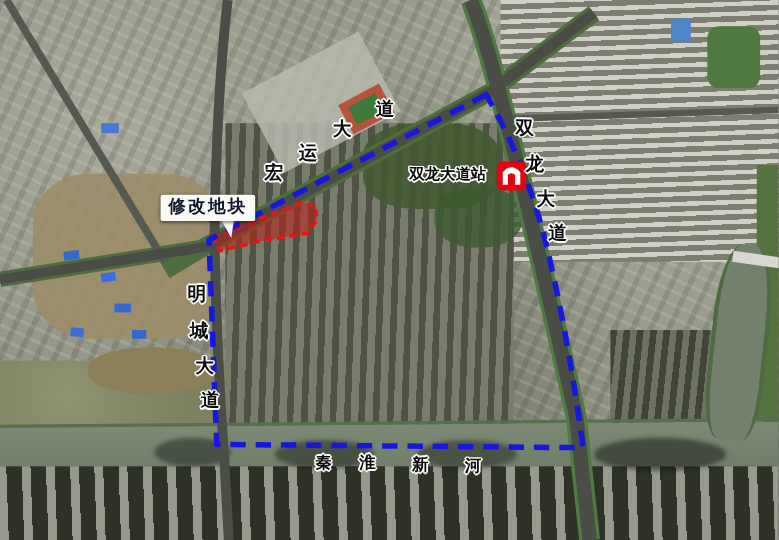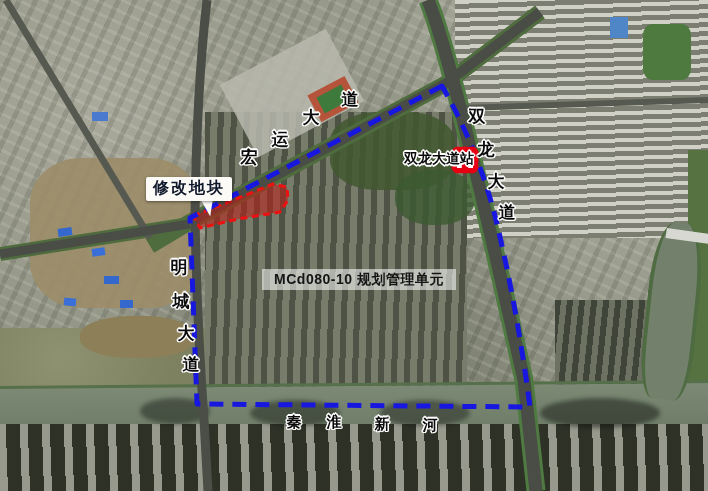--- a/index.html
+++ b/index.html
@@ -13,21 +13,21 @@
       radial-gradient(circle at 48% 58%, rgba(66,72,56,0.5), rgba(0,0,0,0) 52%),
       linear-gradient(#8d9080,#8d9080);}
   .patch{position:absolute;}
   svg.overlay{position:absolute;left:0;top:0;}
   .halo{text-shadow:-1px -1px 0 #fff,1px -1px 0 #fff,-1px 1px 0 #fff,1px 1px 0 #fff,
         -1.6px 0 0 #fff,1.6px 0 0 #fff,0 -1.6px 0 #fff,0 1.6px 0 #fff;}
   .rc{position:absolute;transform:translate(-50%,-50%);font-weight:bold;font-size:17px;
       color:#0b0b0b;line-height:1;white-space:nowrap;}
   .rc.small{font-size:15px;}
   .station-label{position:absolute;left:372px;top:150px;font-size:14px;font-weight:bold;
-      color:#0b0b0b;white-space:nowrap;margin-left:32px;}
+      color:#0b0b0b;white-space:nowrap;}
   .unit-strip{position:absolute;left:262px;top:269px;width:194px;height:21px;
       background:rgba(255,255,255,0.55);display:flex;align-items:center;justify-content:center;
       font-size:14px;font-weight:bold;color:#151515;letter-spacing:0.5px;white-space:nowrap;}
   .callout{position:absolute;left:146px;top:177px;background:#fbfaf7;border-radius:2px;
       padding:1px 7px 2px 7px;font-size:16px;font-weight:bold;color:#0f172a;
       letter-spacing:2px;box-shadow:0 1px 3px rgba(0,0,0,0.45);white-space:nowrap;}
   .callout-tail{position:absolute;left:203px;top:196px;width:0;height:0;
       border-left:4px solid rgba(0,0,0,0);border-right:10px solid rgba(0,0,0,0);
       border-top:20px solid #fbfaf7;transform:rotate(-18deg);}
 </style>
@@ -114,18 +114,17 @@
   <span class="rc halo" style="left:186px;top:333px;">大</span>
   <span class="rc halo" style="left:191px;top:364px;">道</span>
 
   <span class="rc small halo" style="left:294px;top:421px;">秦</span>
   <span class="rc small halo" style="left:334px;top:421px;">淮</span>
   <span class="rc small halo" style="left:382px;top:423px;">新</span>
   <span class="rc small halo" style="left:430px;top:424px;">河</span>
 
   <div class="station-label halo">双龙大道站</div>
 
-  <div class="unit-strip">MCd080-10 规划管理单元</div>
 
   <div class="callout-tail"></div>
   <div class="callout">修改地块</div>
 
 </div>
 
 </body></html>

